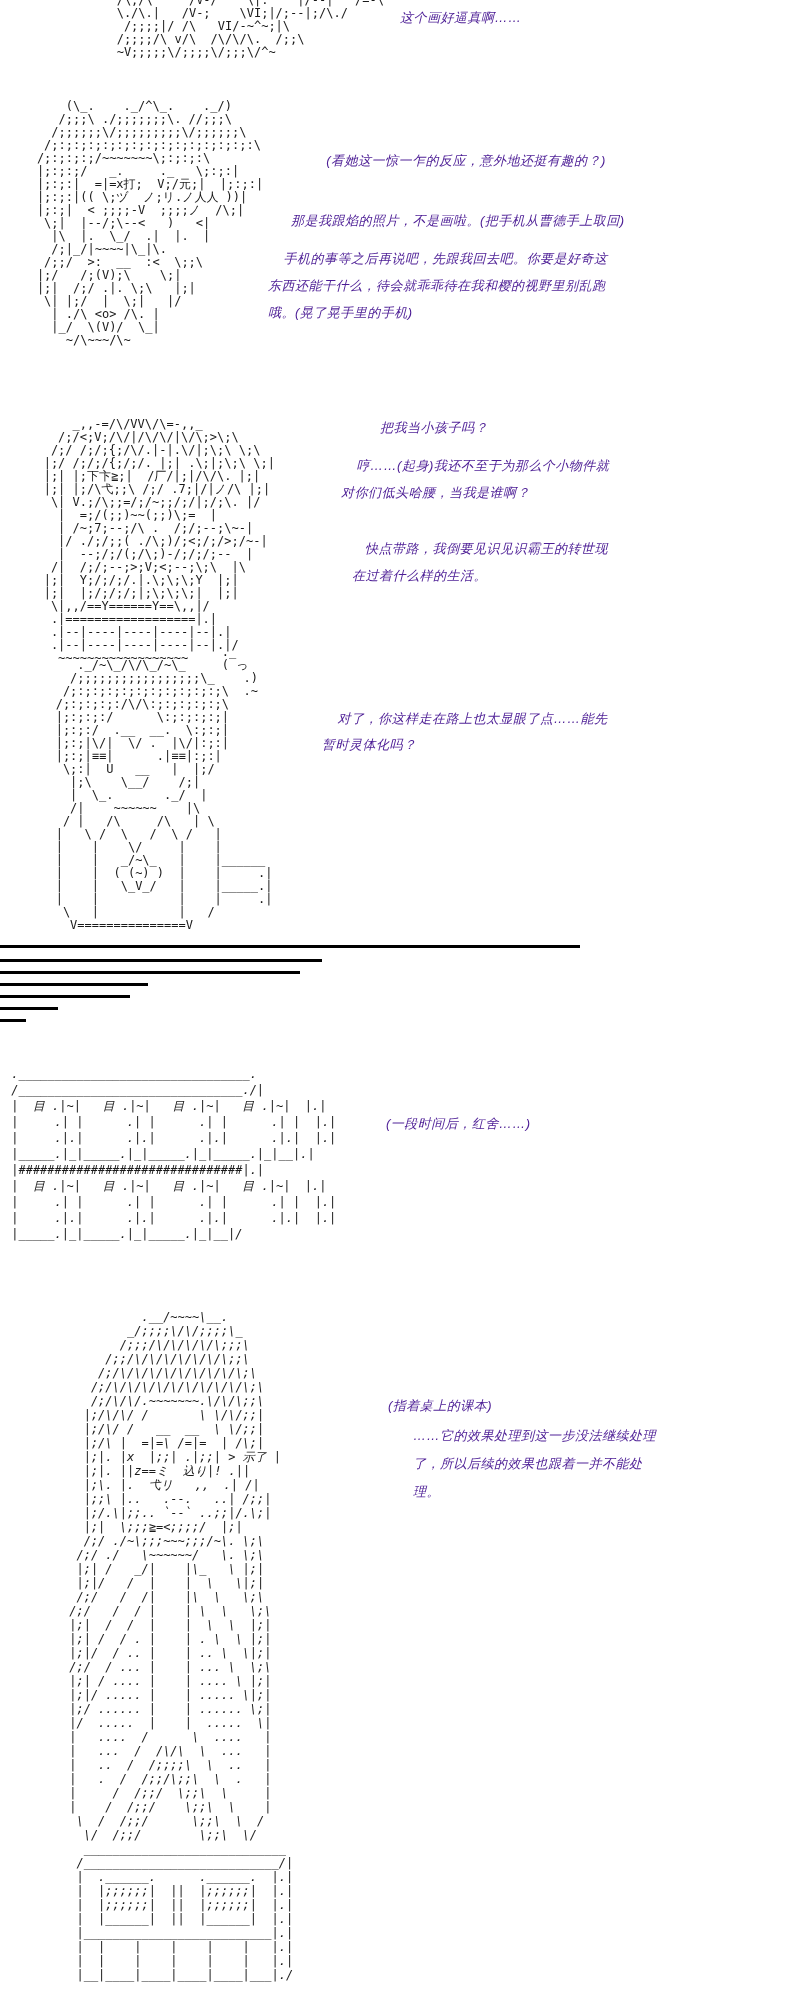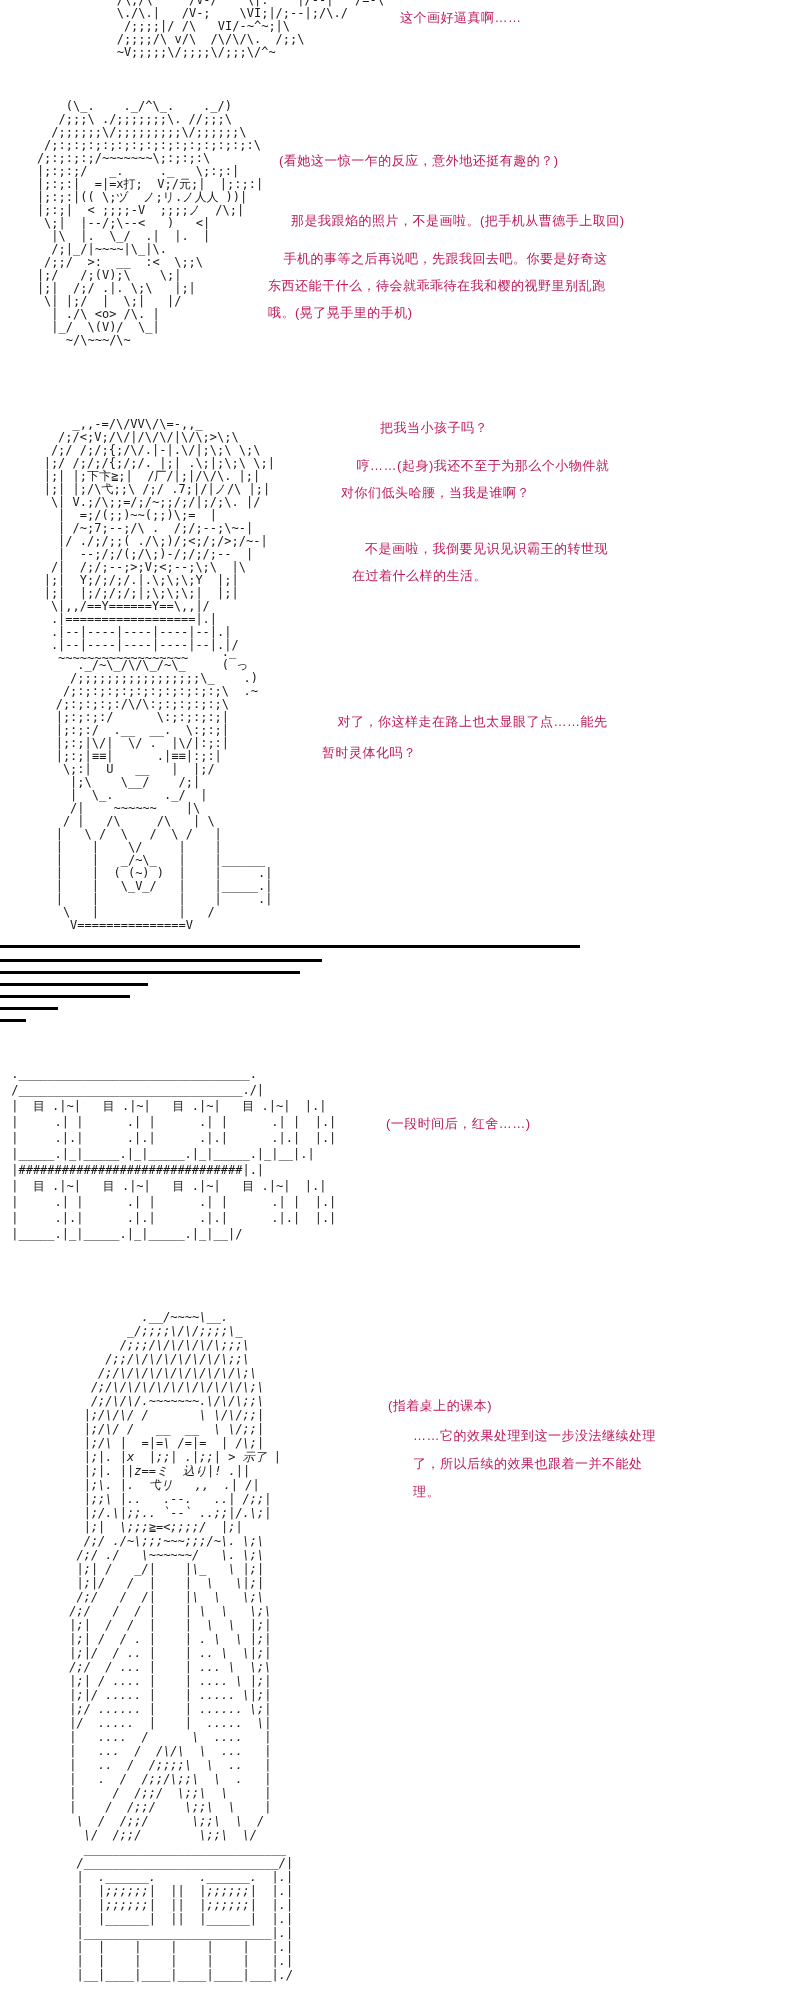--- a/index.html
+++ b/index.html
@@ -17,30 +17,31 @@
   .aa {
     position: absolute;
     margin: 0;
     font-family: "DejaVu Sans Mono", monospace;
     font-size: 12px;
     line-height: 13px;
     white-space: pre;
     color: #1a1a1a;
   }
   .aa.lh14 { line-height: 14px; }
-  .aa.lh16 { line-height: 16px; }
+  .aa.lh16 { line-height: 16px; font-style: italic; }
   .txt {
     position: absolute;
     font-size: 13px;
-    color: #be185d;
+    color: #4c1d95;
     line-height: 27px;
     letter-spacing: 0.5px;
+    font-style: italic;
   }
   .txt.lh28 { line-height: 28px; }
-  .txt.lh30 { line-height: 31px; }
+  .txt.lh30 { line-height: 26px; }
   .ind10 { text-indent: 1.0em; }
   .ind12 { text-indent: 1.2em; }
   .bar {
     position: absolute;
     left: 0;
     height: 3px;
     background: #000000;
   }
 </style>
 </head>
@@ -67,21 +68,21 @@
      \;|  |--/;\--&lt;   )   &lt;|
       |\  |.  \_/  .|  |.  |
       /;|_/|~~~~|\_|\.
      /;;/  &gt;:  __  :&lt;  \;;\
     |;/   /;(V);\    \;|
     |;|  /;/ .|. \;\   |;|
      \| |;/  |  \;|   |/
       | ./\ &lt;o&gt; /\. |
       |_/  \(V)/  \_|
         ~/\~~~/\~</pre>
-  <div class="txt" style="left:279px; top:147px; width:340px;">(看她这一惊一乍的反应，意外地还挺有趣的？)</div>
+  <div class="txt" style="left:296px; top:147px; width:340px;text-align:center;">(看她这一惊一乍的反应，意外地还挺有趣的？)</div>
   <div class="txt ind12" style="left:268px; top:245px; width:352px;">手机的事等之后再说吧，先跟我回去吧。你要是好奇这东西还能干什么，待会就乖乖待在我和樱的视野里别乱跑哦。(晃了晃手里的手机)</div>
   <div class="txt" style="left:291px; top:207px; width:340px;">那是我跟焰的照片，不是画啦。(把手机从曹德手上取回)</div>
 
   <pre class="aa" style="left:22px; top:374px;margin-top:44px;">       _,,-=/\/VV\/\=-,,_
      /;/&lt;;V;/\/|/\/\/|\/\;&gt;\;\
     /;/ /;/;{;/\/.|-|.\/|;\;\ \;\
    |;/ /;/;/{;/;/. |;| .\;|;\;\ \;|
    |;| |;下卞≧;|  /厂/|;|/\/\. |;|
    |;| |;/\弋;;\ /;/ .7;|/|ノ/\ |;|
     \| V.;/\;;=/;/~;;/;/|;/;\. |/
@@ -92,21 +93,21 @@
     /|  /;/;--;&gt;;V;&lt;;--;\;\  |\
    |;|  Y;/;/;/.|.\;\;\;Y  |;|
    |;|  |;/;/;/;|;\;\;\;|  |;|
     \|,,/==Y======Y==\,,|/
     .|==================|.|
     .|--|----|----|----|--|.|
     .|--|----|----|----|--|.|/
      ~~~~~~~~~~~~~~~~~~</pre>
   <div class="txt" style="left:380px; top:414px; width:240px;">把我当小孩子吗？</div>
   <div class="txt ind12" style="left:341px; top:452px; width:281px;">哼……(起身)我还不至于为那么个小物件就对你们低头哈腰，当我是谁啊？</div>
-  <div class="txt ind10" style="left:352px; top:535px; width:268px;">不是画啦，我倒要见识见识霸王的转世现在过着什么样的生活。</div>
+  <div class="txt ind10" style="left:352px; top:535px; width:268px;">快点带路，我倒要见识见识霸王的转世现在过着什么样的生活。</div>
 
   <pre class="aa" style="left:34px; top:646px;">                          ._
       ._/~\_/\/\_/~\_     ( っ
      /;;;;;;;;;;;;;;;;;\_    .)
     /;:;:;:;:;:;:;:;:;:;:;\  .~
    /;:;:;:;:/\/\:;:;:;:;:;\
    |;:;:;:/      \:;:;:;:;|
    |;:;:/  .__  __.  \:;:;|
    |;:;|\/|  \/ .  |\/|:;:|
    |;:;|≡≡|      .|≡≡|:;:|

